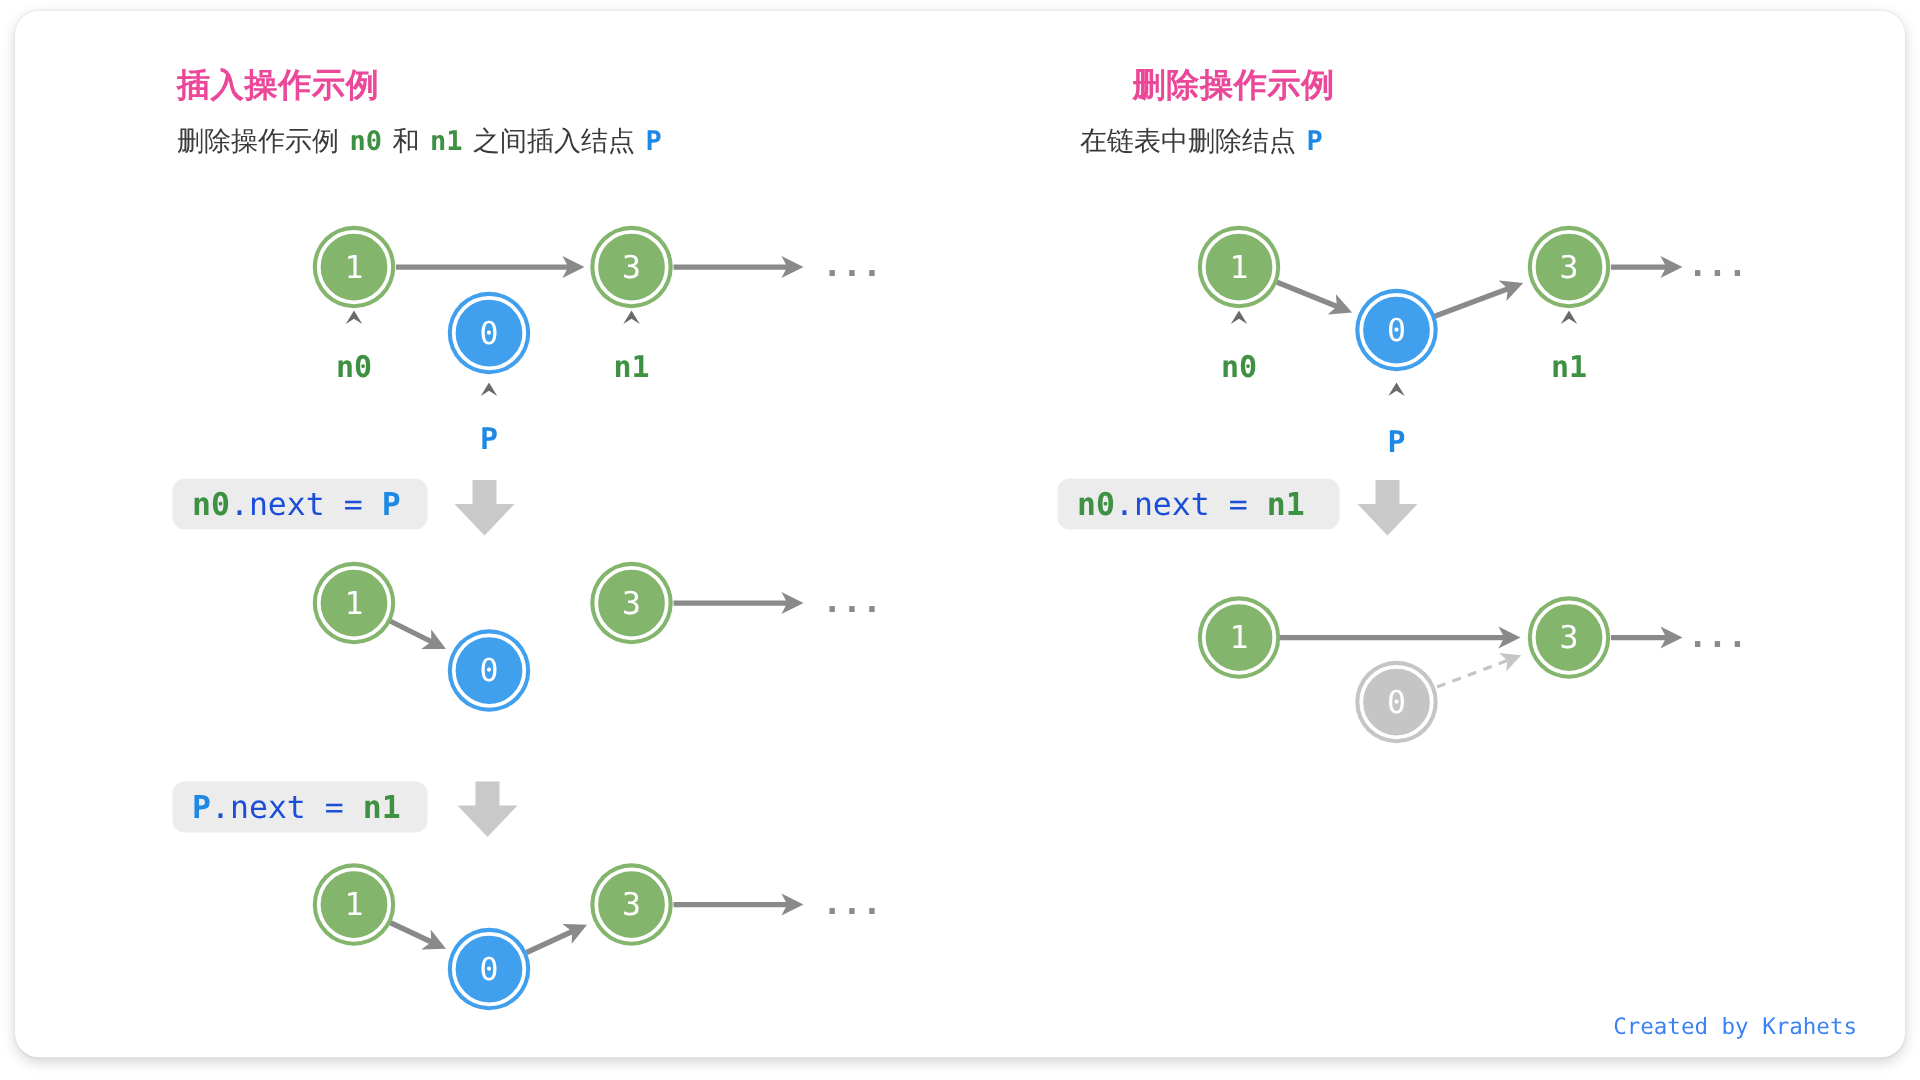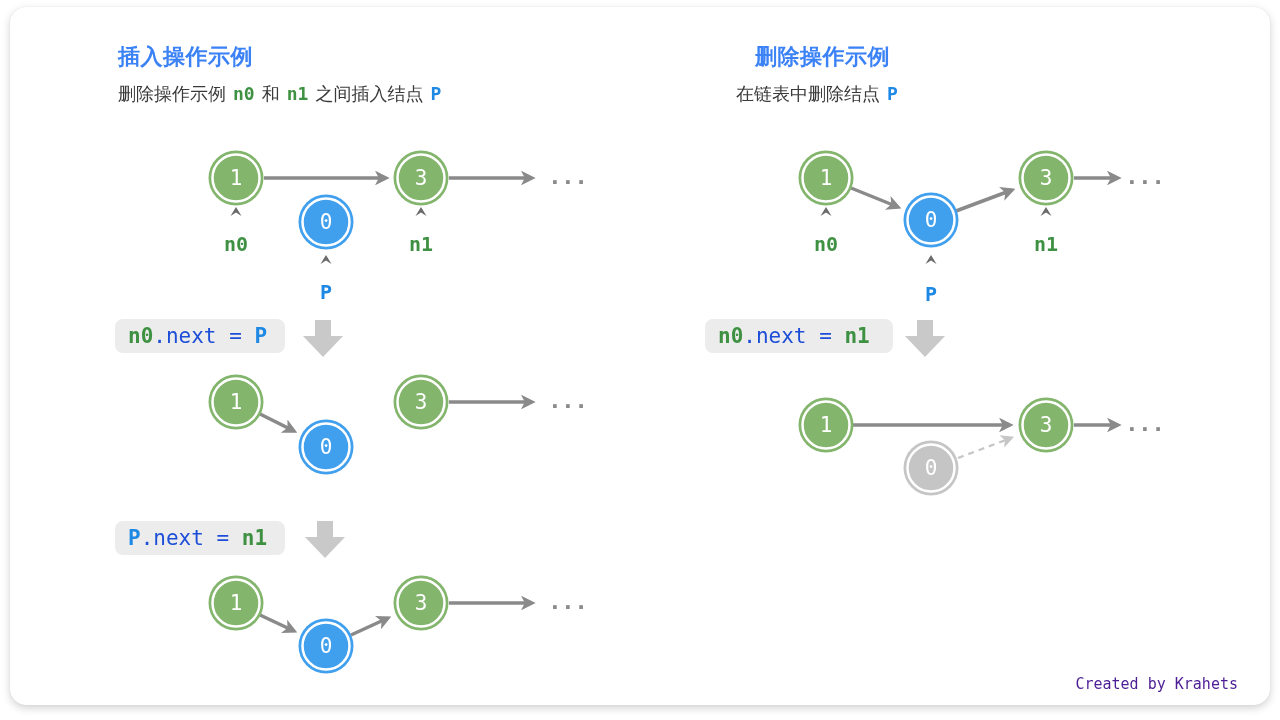--- a/index.html
+++ b/index.html
@@ -1,31 +1,31 @@
 <!DOCTYPE html>
 <html style="--node-green: #84b56d; --node-blue: #41a0ee; --node-gray: #c5c5c5; --text-green: #3e9142; --text-blue: #1e88e5; --arrow-gray: #8a8a8a; --block-arrow-gray: #c9c9c9;"><head>
 <meta charset="utf-8">
 <style>
   html,body{margin:0;padding:0;background:#ffffff;width:1280px;height:720px;overflow:hidden;
     font-family:"Liberation Sans","DejaVu Sans",sans-serif;}
   .card{position:absolute;left:10px;top:7px;width:1260px;height:698px;background:#ffffff;
     border-radius:16px;box-shadow:0 3px 9px rgba(0,0,0,.18), 0 0 1px rgba(0,0,0,.12);}
   .stage{position:absolute;left:0;top:0;width:1280px;height:720px;}
-  .title{position:absolute;top:42px;font-size:22px;font-weight:700;color:#3b82f6;letter-spacing:.5px;}
+  .title{position:absolute;top:42px;font-size:22px;font-weight:700;color:#ec4899;letter-spacing:.5px;}
   .subtitle{position:absolute;top:82px;font-size:18px;color:#3a3a3a;white-space:nowrap;}
   .subtitle .mono{font-family:"DejaVu Sans Mono","Liberation Mono",monospace;font-weight:700;font-size:18px;margin:0 7px;}
   .green-t{color:var(--text-green,#3e9142);}
   .blue-t{color:var(--text-blue,#1e88e5);}
   .codebox{position:absolute;height:34px;background:#ececec;border-radius:8px;display:flex;
     align-items:center;padding-left:13px;box-sizing:border-box;
     font-family:"DejaVu Sans Mono","Liberation Mono",monospace;font-size:21px;white-space:pre;}
   .codebox .mid{color:#1d4ed8;white-space:pre;}
   .codebox .var{font-weight:700;}
   .footer{position:absolute;top:675px;right:42px;font-family:"DejaVu Sans Mono","Liberation Mono",monospace;
-    font-size:15px;color:#4c1d95;}
+    font-size:15px;color:#3b82f6;}
   svg{position:absolute;left:0;top:0;}
   .conn{stroke:#8a8a8a;stroke-width:3.5;fill:none;}
   .conn-dashed{stroke:#c6c6c6;stroke-width:2.2;fill:none;stroke-dasharray:6 5;}
   .caret{fill:#6b6b6b;}
   .blockarrow{fill:#c9c9c9;}
   g.green .body{fill:var(--node-green,#84b56d);}
   g.blue .body{fill:var(--node-blue,#41a0ee);}
   g.gray .body{fill:var(--node-gray,#c5c5c5);}
   .ring{fill:none;stroke:#ffffff;stroke-width:2.5;}
   .nval{fill:#ffffff;font-family:"DejaVu Sans Mono","Liberation Mono",monospace;font-size:21px;text-anchor:middle;}
@@ -38,21 +38,21 @@
 
 <div class="card"></div>
 <div class="stage">
 
   <div class="title" style="left:118px">插入操作示例</div>
   <div class="subtitle" style="left:118px">
     <span>删除操作示例</span><span class="mono green-t">n0</span><span>和</span><span class="mono green-t">n1</span><span>之间插入结点</span><span class="mono blue-t">P</span>
   </div>
 
   <div class="title" style="left:755px">删除操作示例</div>
-  <div class="subtitle" style="left:736px">
+  <div class="subtitle" style="left:720px">
     <span>在链表中删除结点</span><span class="mono blue-t">P</span>
   </div>
 
   <div class="codebox" style="left:115px;top:319px;width:170px">
     <span class="var green-t">n0</span><span class="mid">.next = </span><span class="var blue-t">P</span>
   </div>
   <div class="codebox" style="left:115px;top:521px;width:170px">
     <span class="var blue-t">P</span><span class="mid">.next = </span><span class="var green-t">n1</span>
   </div>
   <div class="codebox" style="left:705px;top:319px;width:188px">

